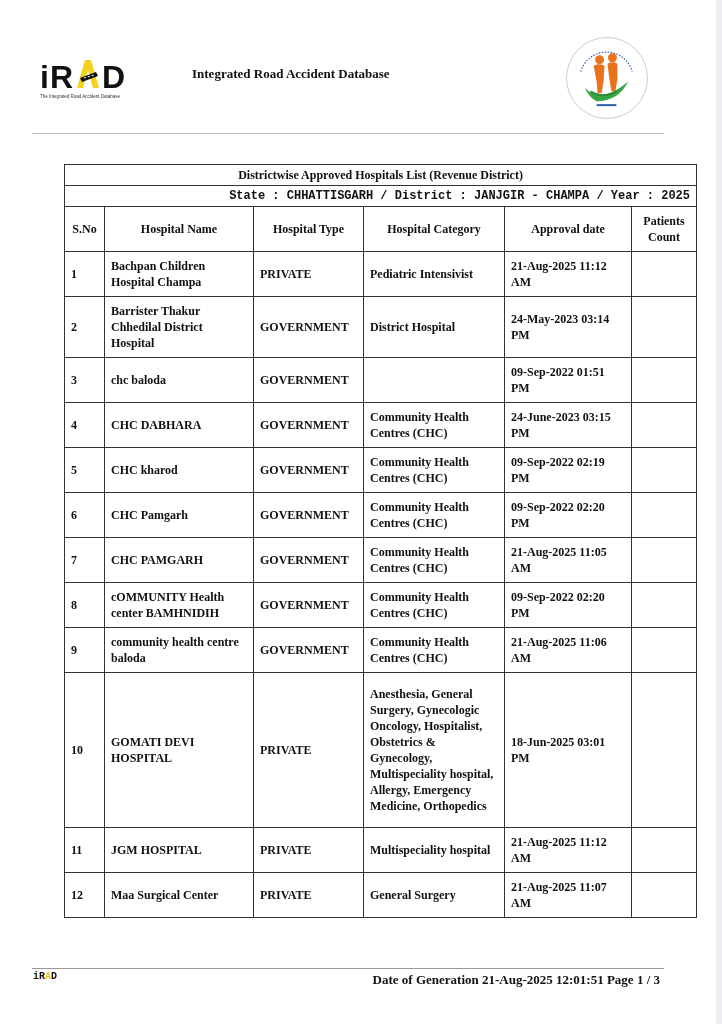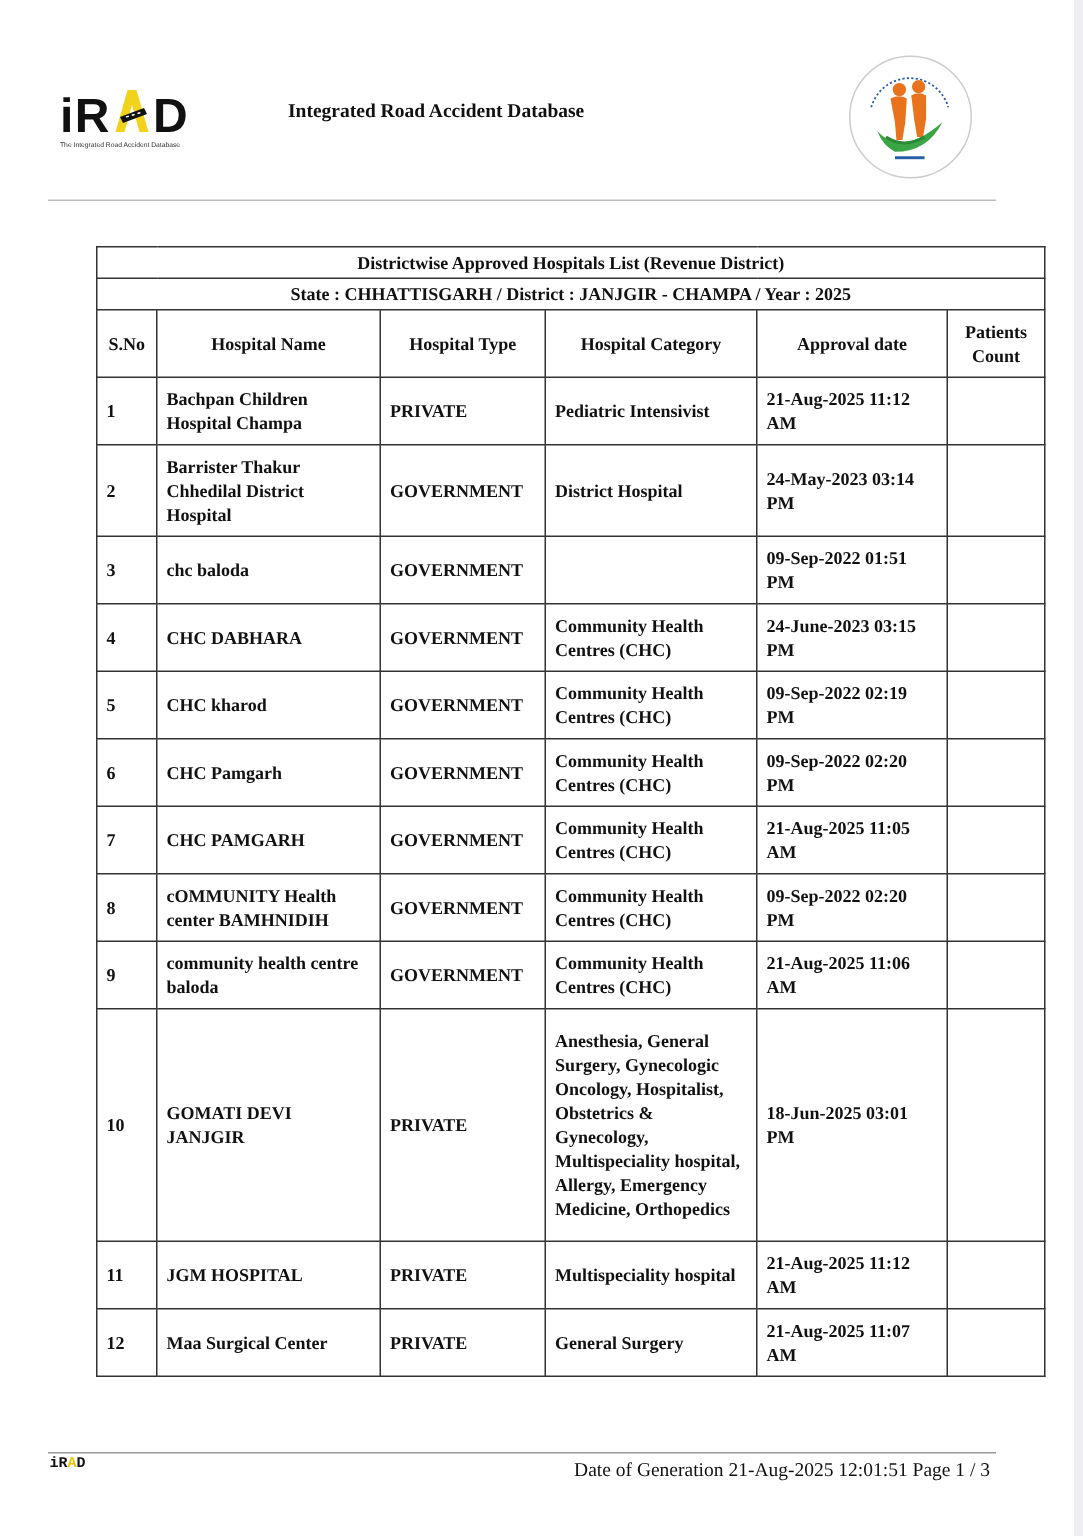--- a/index.html
+++ b/index.html
@@ -9,27 +9,27 @@
   .irad-logo { position:absolute; left:40px; top:58px; width:100px; height:42px; }
   .irad-word { font-family:"Liberation Sans", sans-serif; font-weight:700; font-size:32px; letter-spacing:1px; color:#111; line-height:32px; display:flex; align-items:flex-end; }
   .irad-word .a { color:#f2d21b; position:relative; }
   .irad-sub { font-family:"Liberation Sans", sans-serif; font-size:4.5px; color:#333; margin-top:1px; white-space:nowrap; }
   .site-title { position:absolute; left:192px; top:66px; font-size:13px; font-weight:700; white-space:nowrap; }
   .gov-emblem { position:absolute; left:566px; top:37px; width:82px; height:82px; border:1.5px solid #ccc; border-radius:50%; box-sizing:border-box; }
   .divider { position:absolute; left:32px; top:133px; width:632px; height:1px; background:#bdbdbd; }
   table.report { position:absolute; left:32px; top:164px; width:632px; border-collapse:collapse; table-layout:fixed;margin-left:32px; }
   table.report td, table.report th { border:1px solid #333; font-size:12px; font-weight:700; padding:2px 6px; line-height:16px; vertical-align:middle; }
   .title-row td { text-align:center; font-size:18.5px; padding:9px 4px; }
-  .state-row td { text-align:center; font-size:13px; padding:5px 6px; }
+  .state-row td { text-align:right; font-size:13px; padding:5px 6px;font-family:Liberation Mono, monospace; }
   .col-head th { text-align:center; font-size:12.5px; height:40px; }
   td.sno { font-weight:400; text-align:left; padding-left:7px; }
   .footer-line { position:absolute; left:32px; top:968px; width:632px; height:1px; background:#999; }
   .footer-logo { position:absolute; left:33px; top:971px; font-family:Liberation Mono, monospace; font-weight:700; font-size:10px; color:#111; }
   .footer-logo .a { color:#e5c400; }
-  .footer-text { position:absolute; right:62px; top:972px; font-size:13px; white-space:nowrap; }
+  .footer-text { position:absolute; right:62px; top:972px; font-size:13px; white-space:nowrap;font-weight:bold; }
 </style>
 </head>
 <body>
 
 <div class="edge-strip"></div>
 
 <div class="header">
   <div class="irad-logo">
     <div class="irad-word">
       <span>iR</span>
@@ -155,21 +155,21 @@
   <tr style="height:45px">
     <td class="sno">9</td>
     <td>community health centre baloda</td>
     <td>GOVERNMENT</td>
     <td>Community Health Centres (CHC)</td>
     <td>21-Aug-2025 11:06 AM</td>
     <td></td>
   </tr>
   <tr style="height:155px">
     <td class="sno">10</td>
-    <td>GOMATI DEVI JANJGIR</td>
+    <td>GOMATI DEVI HOSPITAL</td>
     <td>PRIVATE</td>
     <td>Anesthesia, General Surgery, Gynecologic Oncology, Hospitalist, Obstetrics &amp; Gynecology, Multispeciality hospital, Allergy, Emergency Medicine, Orthopedics</td>
     <td>18-Jun-2025 03:01 PM</td>
     <td></td>
   </tr>
   <tr style="height:45px">
     <td class="sno">11</td>
     <td>JGM HOSPITAL</td>
     <td>PRIVATE</td>
     <td>Multispeciality hospital</td>

